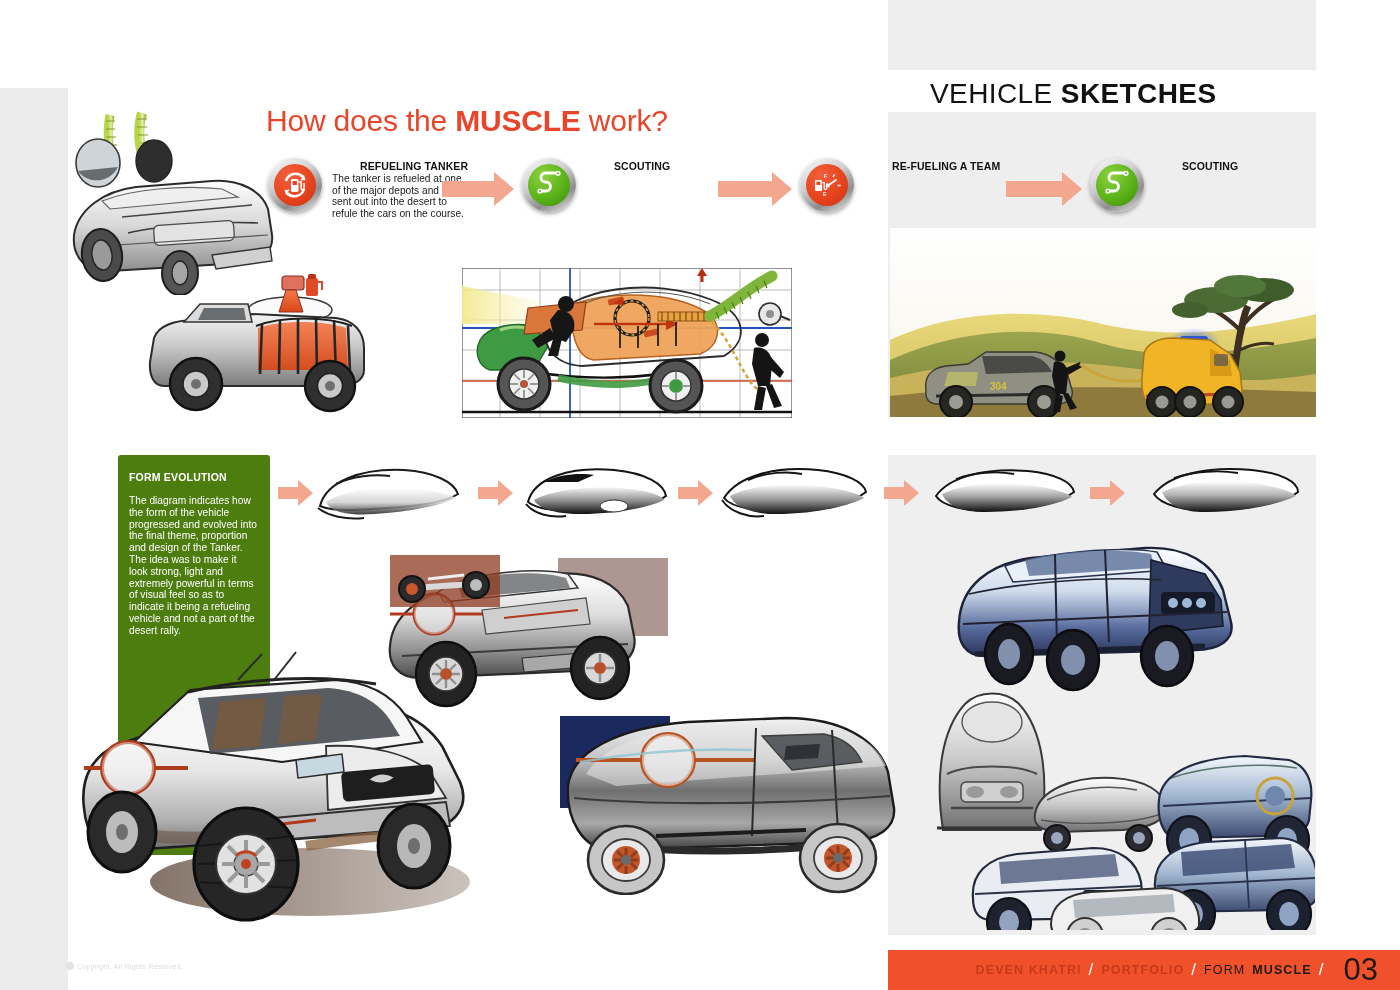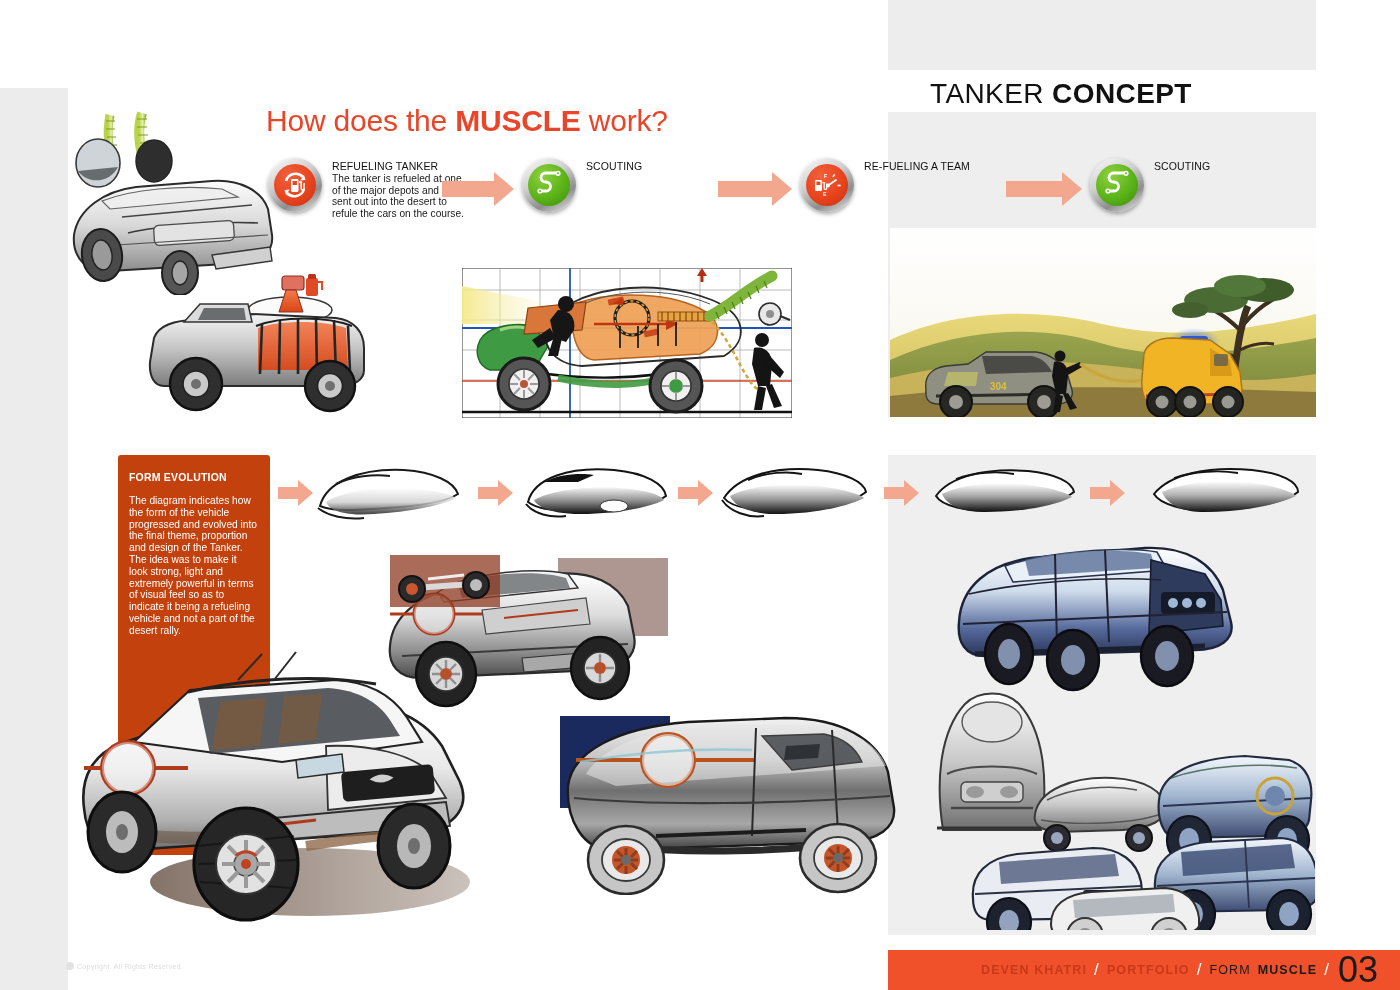--- a/index.html
+++ b/index.html
@@ -22,21 +22,21 @@
   .h-sec{position:absolute;font-size:28px;color:#111;letter-spacing:.4px;white-space:nowrap;}
   .h-sec .lt{font-weight:300;}
   .h-sec .bd{font-weight:bold;}
   #h-working{left:930px;top:78px;}
   #h-sketches{left:930px;top:418px;}
 
   
   .step{position:absolute;width:210px;}
   .step .badge{position:absolute;left:0;top:0;width:54px;height:54px;border-radius:50%;}
   .step .txt{position:absolute;left:64px;top:2px;width:138px;}
-  .step .ttl{font-size:10.5px;font-weight:normal;color:#111;line-height:12px;margin-bottom:1px;letter-spacing:.1px;}
+  .step .ttl{font-size:10.5px;font-weight:bold;color:#111;line-height:12px;margin-bottom:1px;letter-spacing:.1px;margin-left:28px;}
   .step .body{font-size:10.2px;color:#1a1a1a;line-height:11.6px;}
   #step1{left:268px;top:158px;}
   #step2{left:522px;top:158px;}
   #step3{left:800px;top:158px;}
   #step4{left:1090px;top:158px;width:230px;}
   #step4 .txt{width:165px;}
   #step3 .txt{width:145px;}
 
   .badge-ring{width:100%;height:100%;border-radius:50%;
     background:linear-gradient(150deg,#fdfdfd 0%,#cfcfcf 40%,#8d8d8d 70%,#f4f4f4 100%);
@@ -52,42 +52,42 @@
   .arrow .head{position:absolute;top:0;width:0;height:0;
     border-top:17px solid transparent;border-bottom:17px solid transparent;border-left:20px solid #f3a78e;}
   #ar1{left:442px;top:172px;width:72px;}
   #ar1 .shaft{width:52px;} #ar1 .head{left:52px;}
   #ar2{left:718px;top:172px;width:74px;}
   #ar2 .shaft{width:54px;} #ar2 .head{left:54px;}
   #ar3{left:1006px;top:172px;width:76px;}
   #ar3 .shaft{width:56px;} #ar3 .head{left:56px;}
 
   
-  .fe-panel{position:absolute;left:118px;top:455px;width:152px;height:400px;background:#c2410c;
+  .fe-panel{position:absolute;left:118px;top:455px;width:152px;height:400px;background:#4d7c0f;
     border-radius:3px 3px 3px 22px;color:#fff;}
   .fe-ttl{position:absolute;left:11px;top:16px;font-size:10.5px;font-weight:bold;letter-spacing:.2px;}
   .fe-body{position:absolute;left:11px;top:40px;width:128px;font-size:10.2px;line-height:11.8px;}
 
   
   .ev-arrow{position:absolute;top:480px;height:26px;}
   .ev-arrow .shaft{position:absolute;left:0;top:7px;height:12px;width:20px;background:#f3a78e;}
   .ev-arrow .head{position:absolute;left:20px;top:0;width:0;height:0;
     border-top:13px solid transparent;border-bottom:13px solid transparent;border-left:15px solid #f3a78e;}
   #ev1{left:278px;} #ev2{left:478px;} #ev3{left:678px;} #ev4{left:884px;} #ev5{left:1090px;}
 
   
   .form-shape{position:absolute;top:462px;width:150px;height:60px;}
 
   
   .footer{position:absolute;left:888px;top:950px;width:512px;height:40px;background:#f0502a;}
   .footer-in{position:absolute;right:22px;top:0;height:40px;display:flex;align-items:center;gap:7px;
     font-size:12.5px;letter-spacing:1.1px;color:#c8391a;font-weight:bold;white-space:nowrap;}
   .footer-in .sl{color:#fff;font-weight:normal;font-size:17px;}
   .footer-in .dark{color:#1b1b1b;}
-  .footer-in .pg{color:#1b1b1b;font-size:36px;font-weight:300;letter-spacing:0;margin-left:1px;}
+  .footer-in .pg{color:#1b1b1b;font-size:31px;font-weight:300;letter-spacing:0;margin-left:12px;}
   .copyright{position:absolute;left:66px;top:962px;font-size:7px;color:#dcdcdc;letter-spacing:.3px;
     display:flex;align-items:center;gap:3px;}
   .copyright .cmark{width:8px;height:8px;border-radius:50%;background:#e2e2e2;display:inline-block;}
 
   
   .art{position:absolute;}
   .art svg{display:block;}
 </style>
 </head>
 <body>
@@ -186,22 +186,22 @@
       <circle cx="190" cy="116" r="12.5" fill="#c9c9c9" stroke="#222" stroke-width="1.6"></circle>
       <circle cx="190" cy="116" r="5" fill="#6f6f6f"></circle>
     </svg>
   </div>
 
   <div class="h-main">
     <span>How does the </span><b>MUSCLE</b><span> work?</span>
   </div>
 
   <div class="h-sec" id="h-working">
-    <span class="lt">TANKER</span>
-    <span class="bd">CONCEPT</span>
+    <span class="lt">VEHICLE</span>
+    <span class="bd">SKETCHES</span>
   </div>
 
   <div class="step" id="step1">
     <div class="badge">
       <div class="badge-ring">
         <div class="badge-face face-orange">
           <svg width="30" height="30" viewBox="0 0 30 30">
             <path d="M6 11 A10 10 0 0 1 23 7" stroke="#fff" stroke-width="2.6" fill="none"></path>
             <path d="M24 5 l1.5 5 l-5.2 .4 Z" fill="#fff"></path>
             <path d="M24 19 A10 10 0 0 1 7 23" stroke="#fff" stroke-width="2.6" fill="none"></path>

